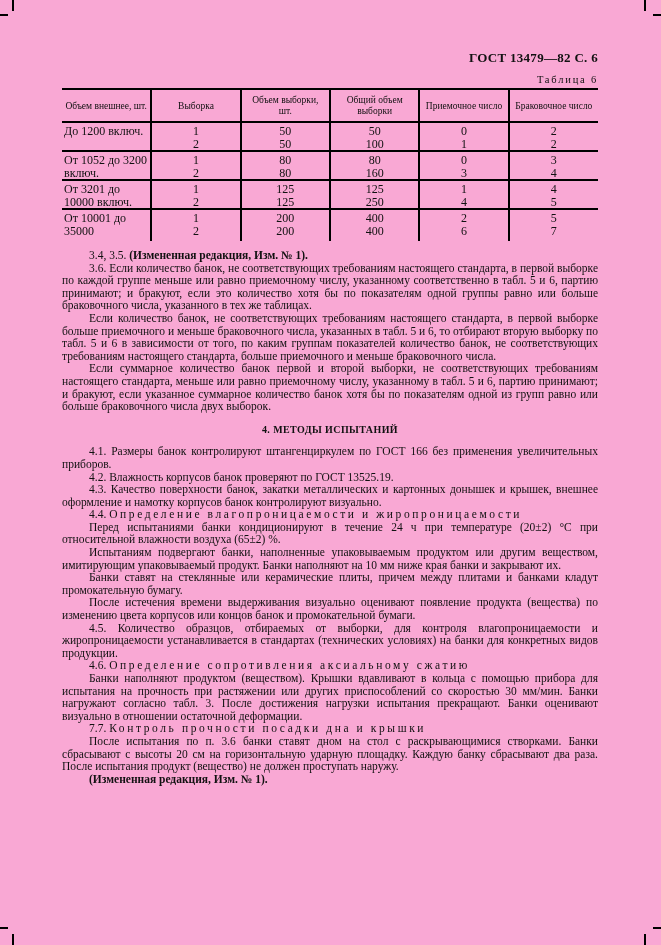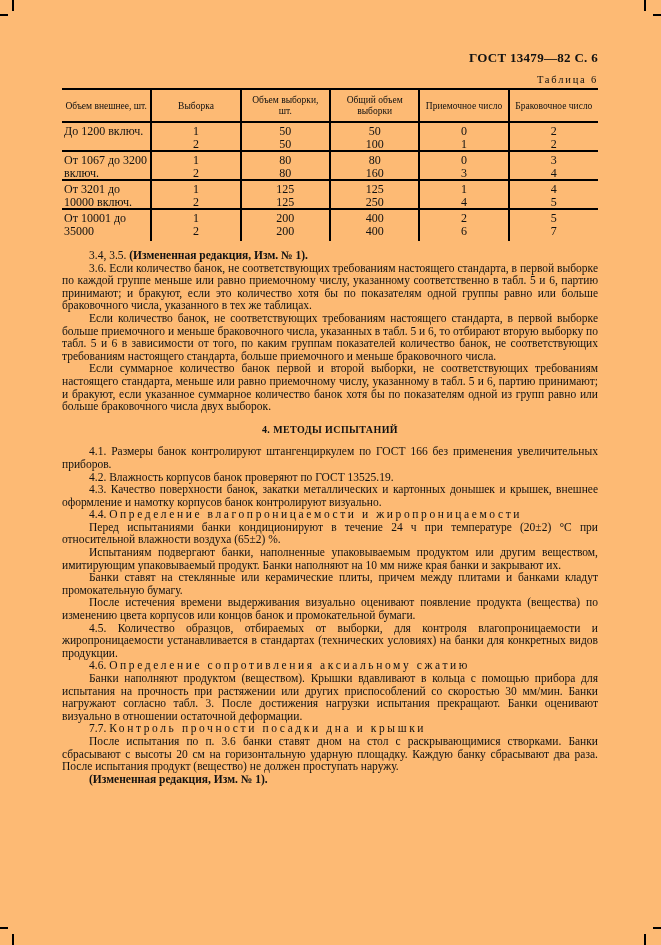--- a/index.html
+++ b/index.html
@@ -1,19 +1,19 @@
 <!DOCTYPE html>
 <html lang="ru"><head>
 <meta charset="utf-8">
 <style>
   html,body{margin:0;padding:0;background:#ffffff;}
   .page{
     position:relative;
     width:661px;height:945px;
-    background:#fdba74;
+    background:#f9a8d4;
     color:#111;
     font-family:"Liberation Serif","DejaVu Serif",serif;
     overflow:hidden;
   }
   
   .crop{position:absolute;background:#000;}
   .crop.v{width:2px;height:11px;}
   .crop.h{width:8px;height:2px;}
   .tl-v{left:12px;top:0;}
   .tl-h{left:0;top:14px;}
@@ -110,21 +110,21 @@
           <tr>
             <td>2</td>
             <td>50</td>
             <td>100</td>
             <td>1</td>
             <td>2</td>
           </tr>
         </tbody>
         <tbody>
           <tr>
-            <td class="party" rowspan="2">От 1067 до 3200 включ.</td>
+            <td class="party" rowspan="2">От 1052 до 3200 включ.</td>
             <td>1</td>
             <td>80</td>
             <td>80</td>
             <td>0</td>
             <td>3</td>
           </tr>
           <tr>
             <td>2</td>
             <td>80</td>
             <td>160</td>

